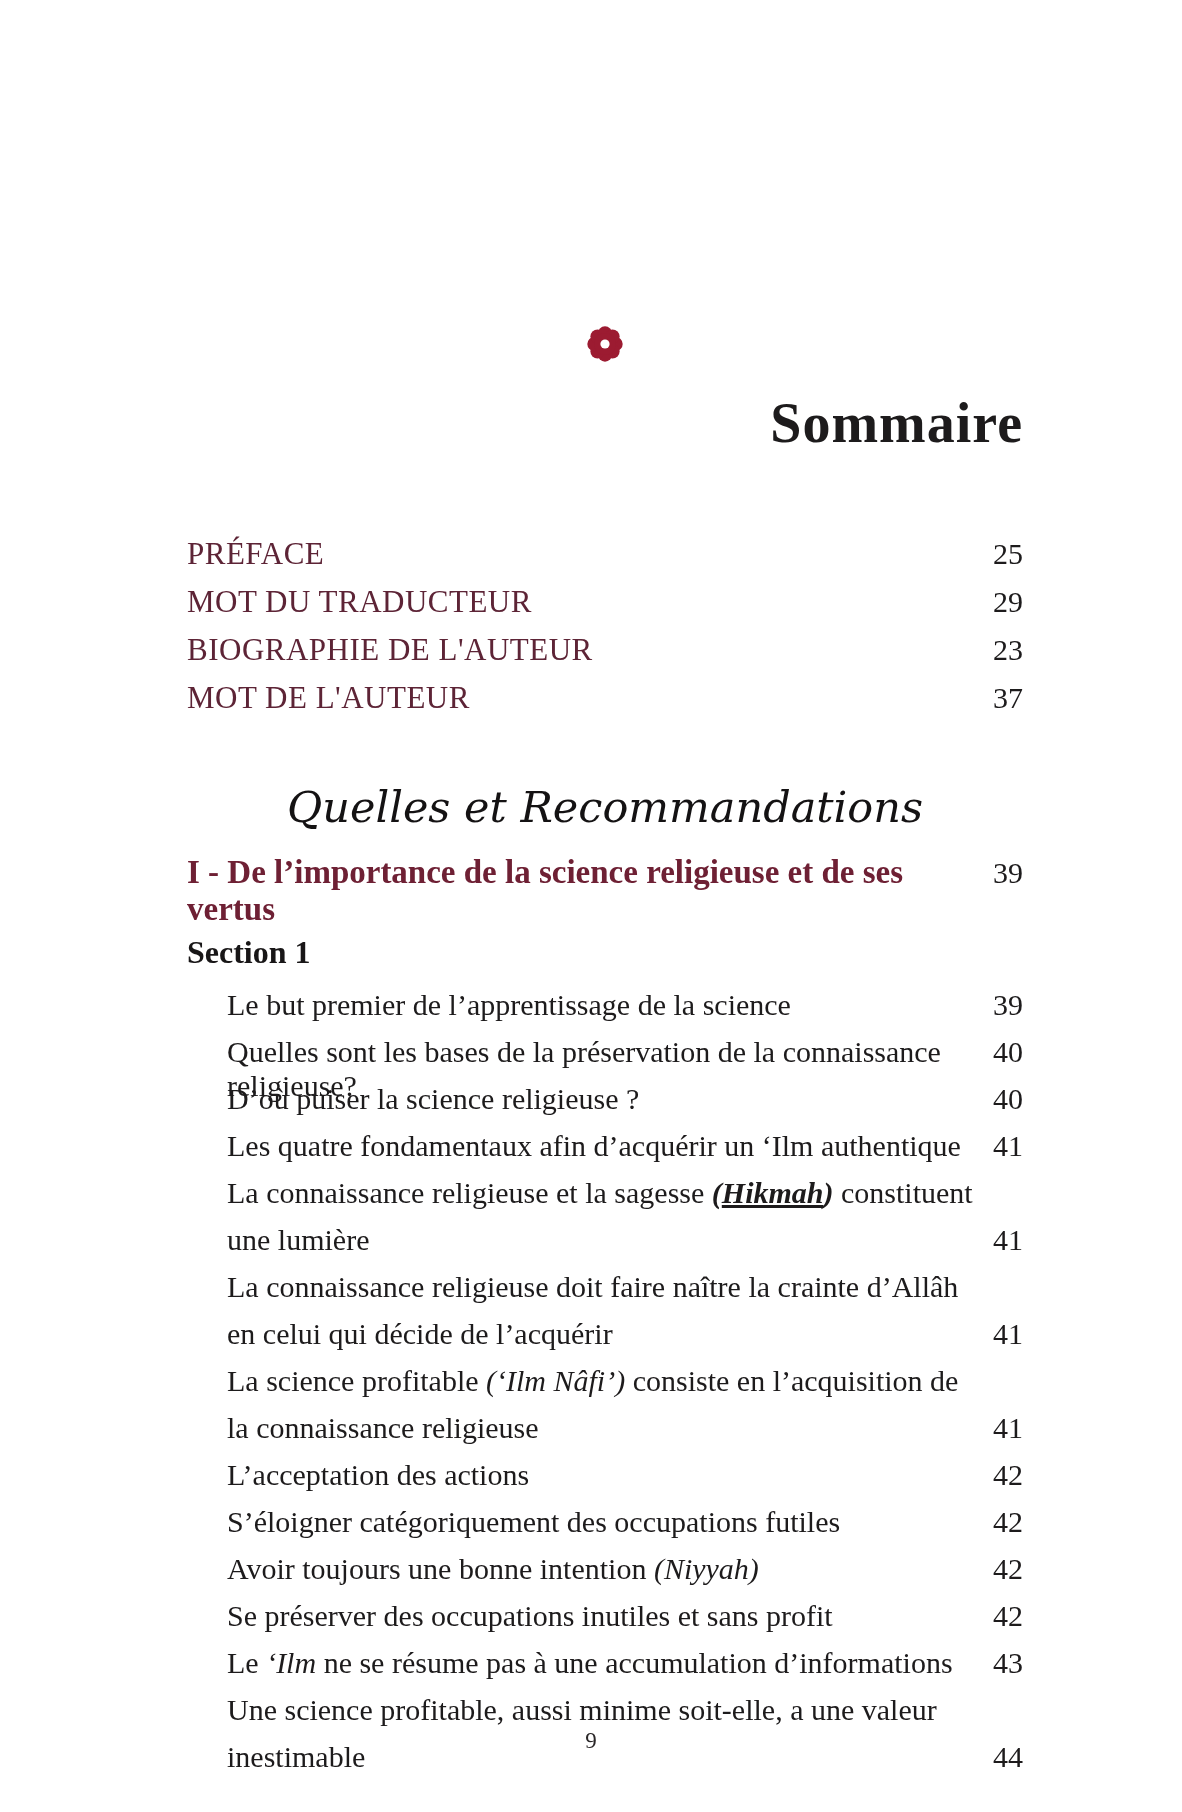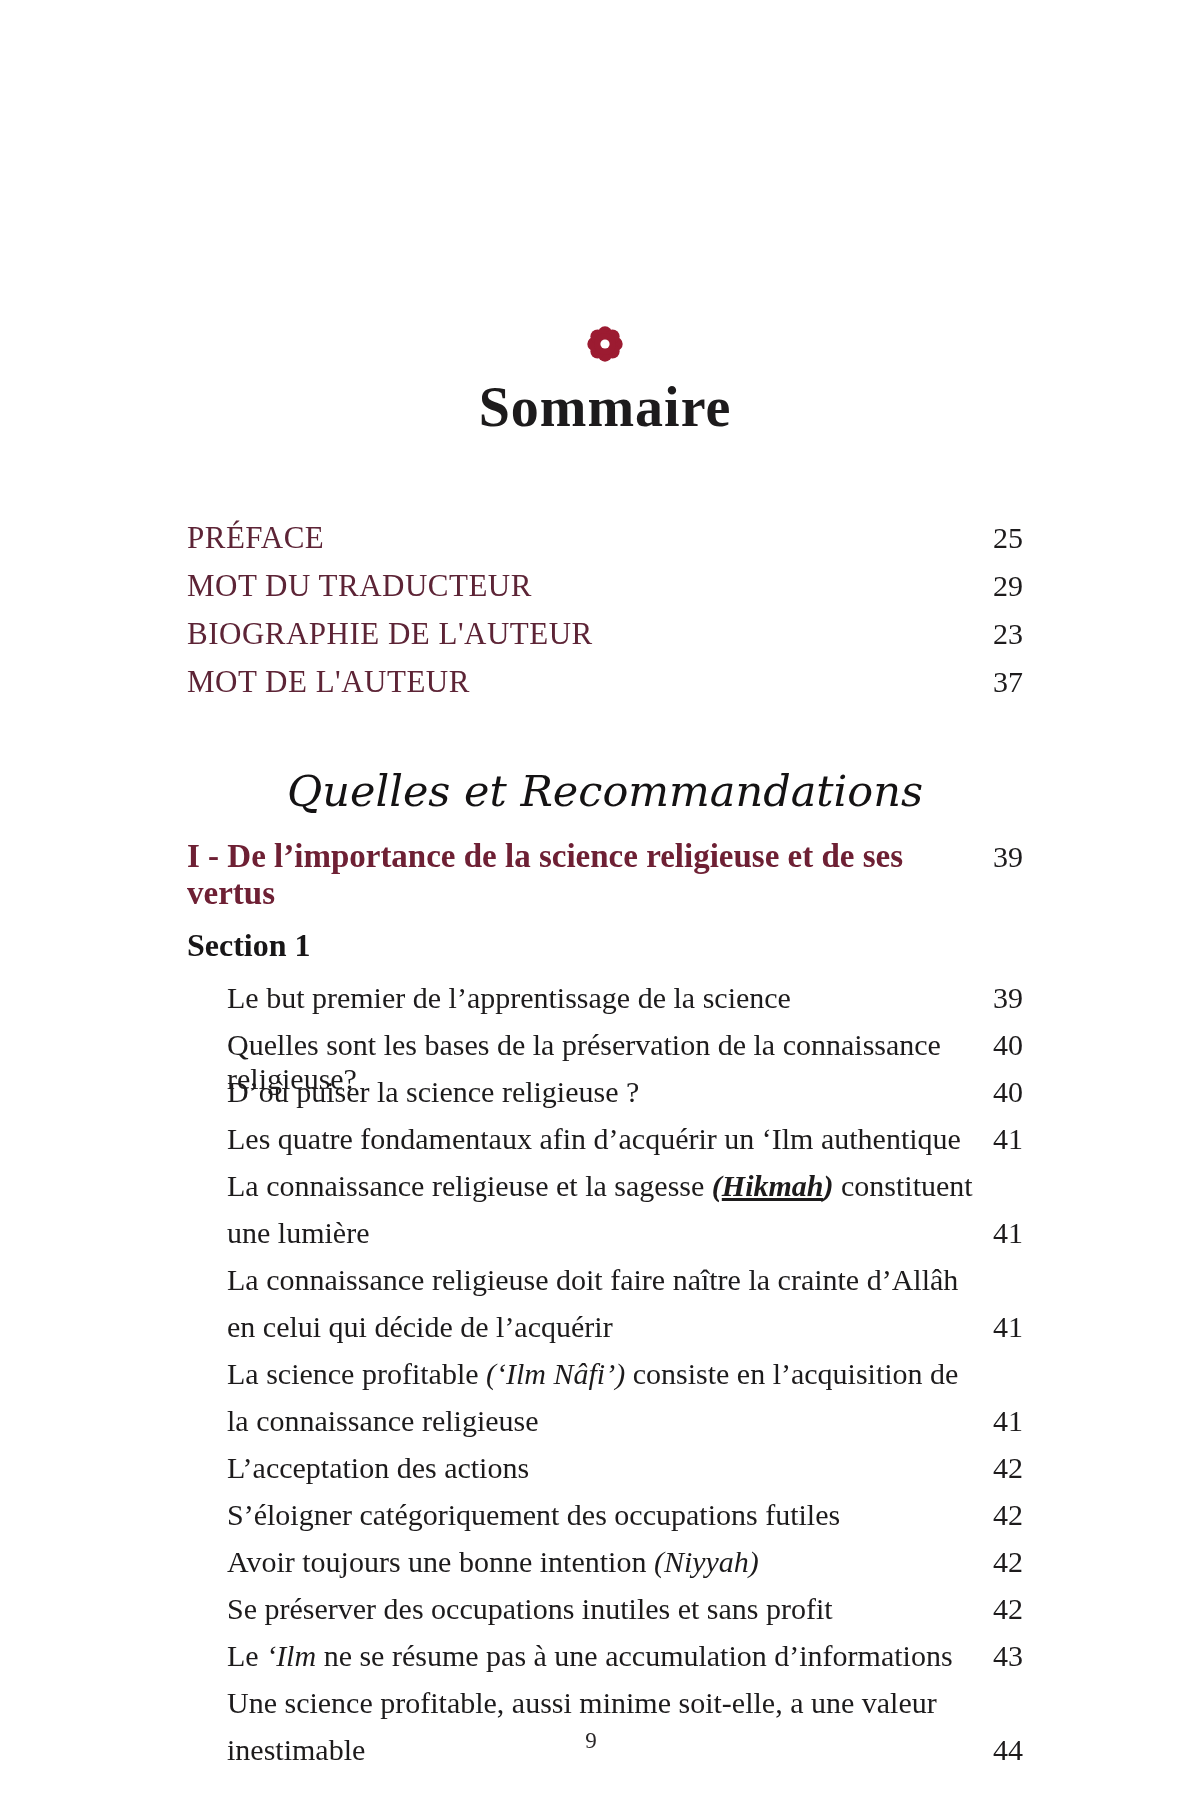--- a/index.html
+++ b/index.html
@@ -16,22 +16,22 @@
     left:187px;
     width:836px;
     top:0;
   }
   .ornament{
     margin:323px auto 0;
     width:42px;height:42px;
     display:block;
   }
   .book-title{
-    margin-top:10px;
-    text-align:center;
+    margin-top:26px;
+    text-align:right;
     font-size:56px;
     font-weight:bold;
     letter-spacing:1px;
     color:var(--ink,#1d1b1c);
   }
   .front-matter{
     margin-top:81px;
   }
   .fm-row{
     display:flex;
@@ -63,21 +63,21 @@
     display:flex;
     justify-content:flex-start;
     align-items:baseline;
   }
   .chapter-label{
     font-size:33px;
     font-weight:bold;
     color:var(--chapter,#6e2034);
   }
   .section-heading{
-    margin-top:15px;
+    margin-top:6px;
     font-size:32px;
     font-weight:bold;
     color:#181617;
     height:46px;
   }
   .entries{
     margin-top:8px;
   }
   .entry-line{
     display:flex;

